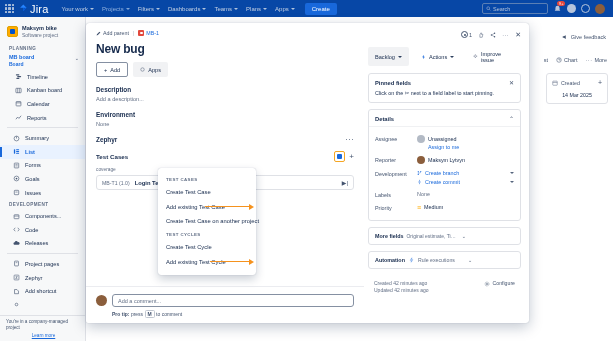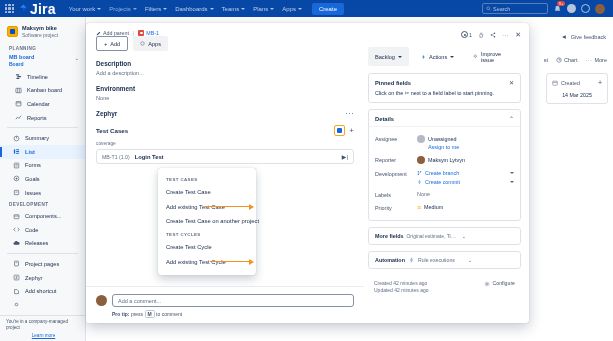--- a/index.html
+++ b/index.html
@@ -15,21 +15,21 @@
   
   .topnav {
     position: absolute; top: 0; left: 0; width: 613px; height: 17px;
     background: #0747a6; display: flex; align-items: center; padding: 0 5px;
   }
   .grid-icon { width: 9px; height: 9px; display: grid; grid-template-columns: repeat(3,1fr);
     grid-template-rows: repeat(3,1fr); gap: 1px; margin-right: 5px; }
   .grid-icon i { background: #a9bdda; border-radius: 0.5px; }
   .jira-logo { display: flex; align-items: center; margin-right: 9px; }
   .jira-mark { width: 9px; height: 9px; position: relative; margin-right: 2px; }
-  .jira-word { color: #fff; font-size: 14px; font-weight: 700; letter-spacing: .2px; }
+  .jira-word { color: #fff; font-size: 11px; font-weight: 400; letter-spacing: .2px; }
   .nav-item { color: #c3d0e3; font-size: 6px; padding: 3px 4px; border-radius: 2px;
     white-space: nowrap; display: flex; align-items: center; gap: 2px; }
   .nav-item.active { color: #8fb0de; }
   .caret { width: 0; height: 0; border-left: 2px solid transparent; border-right: 2px solid transparent;
     border-top: 2.5px solid currentColor; opacity: .9; }
   .create-btn { background: #1868db; color: #fff; font-size: 6px; padding: 3px 7px;
     border-radius: 2px; margin-left: 6px; font-weight: 500; }
   .nav-right { margin-left: auto; display: flex; align-items: center; gap: 5px; padding-right: 3px; }
   .search-box { width: 66px; height: 11px; background: #0747a6; border: 1px solid #5a7fb5;
     border-radius: 2px; display: flex; align-items: center; padding: 0 3px; gap: 2px; }
@@ -487,20 +487,21 @@
           </svg>
           <i style="font-style:normal">Add parent</i>
         </span>
         <span class="sep">|</span>
         <span class="key">
           <i class="key-ic"></i>
           <i style="font-style:normal">MB-1</i>
         </span>
       </div>
 
+      <div class="title">New bug</div>
 
       <div class="btn-row">
         <div class="btn outlined">
           <span>+</span>
           <span>Add</span>
         </div>
         <div class="btn">
           <svg width="5" height="5" viewBox="0 0 16 16">
             <circle cx="8" cy="8" r="5.5" fill="none" stroke="#44546f" stroke-width="1.5"></circle>
           </svg>

